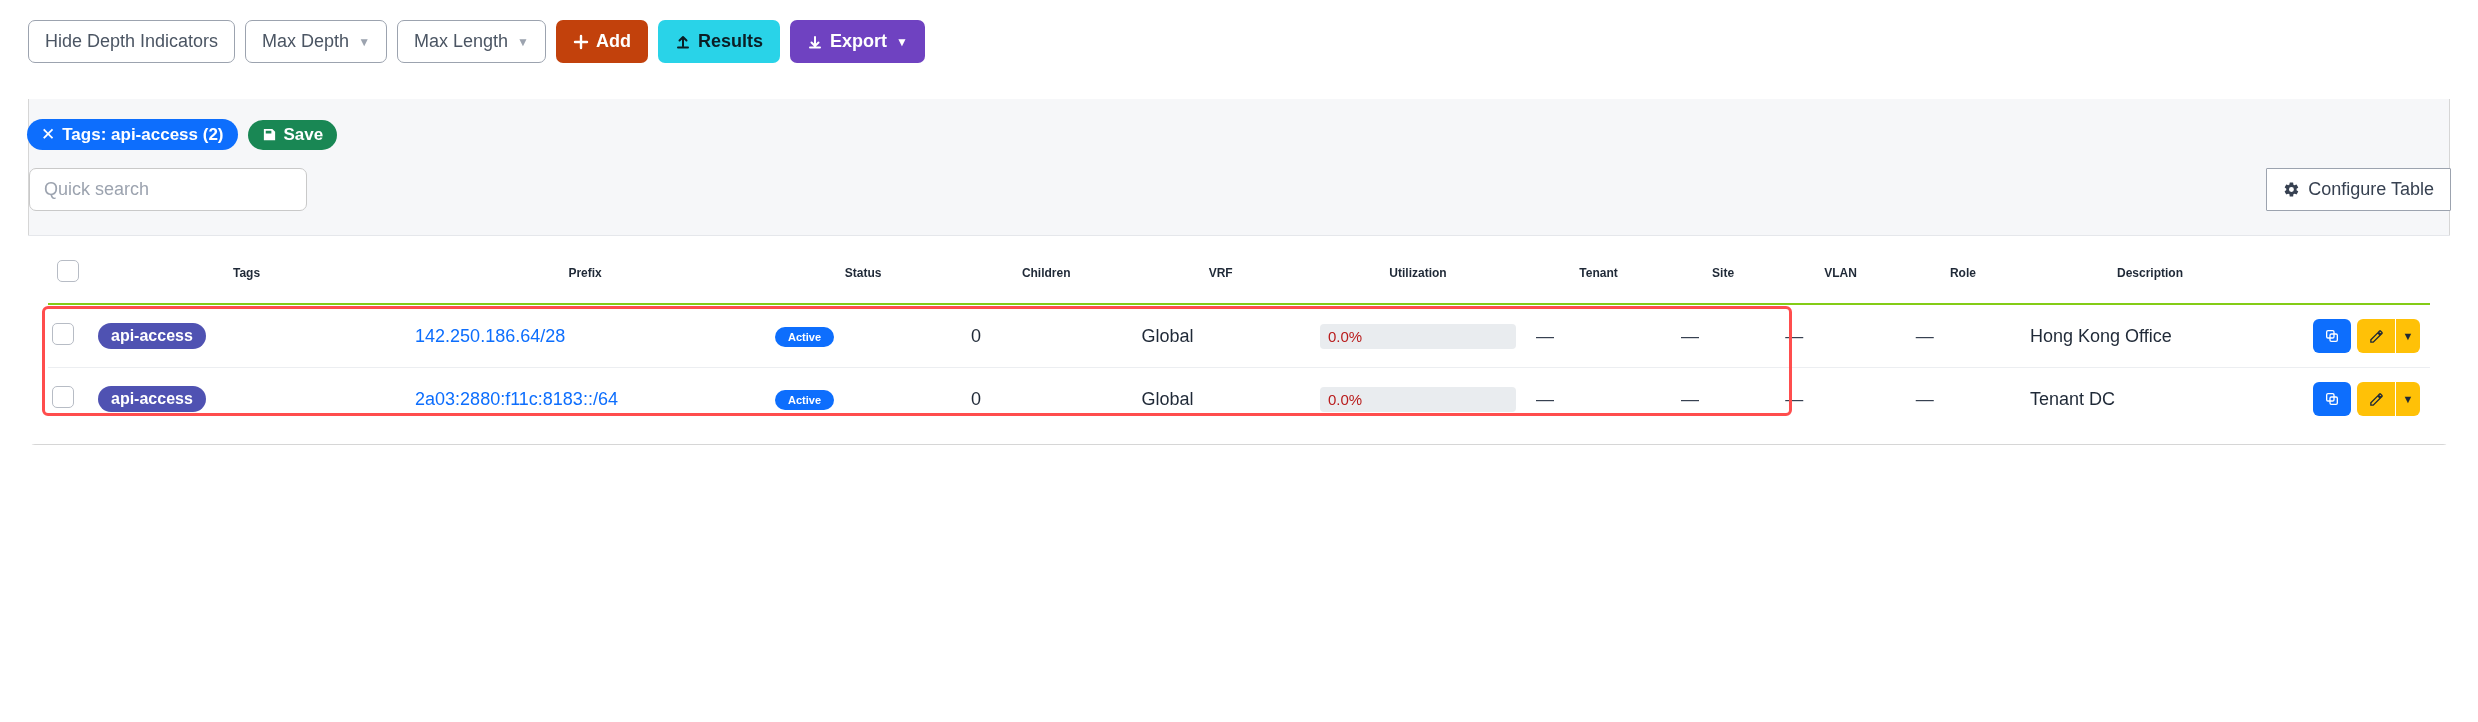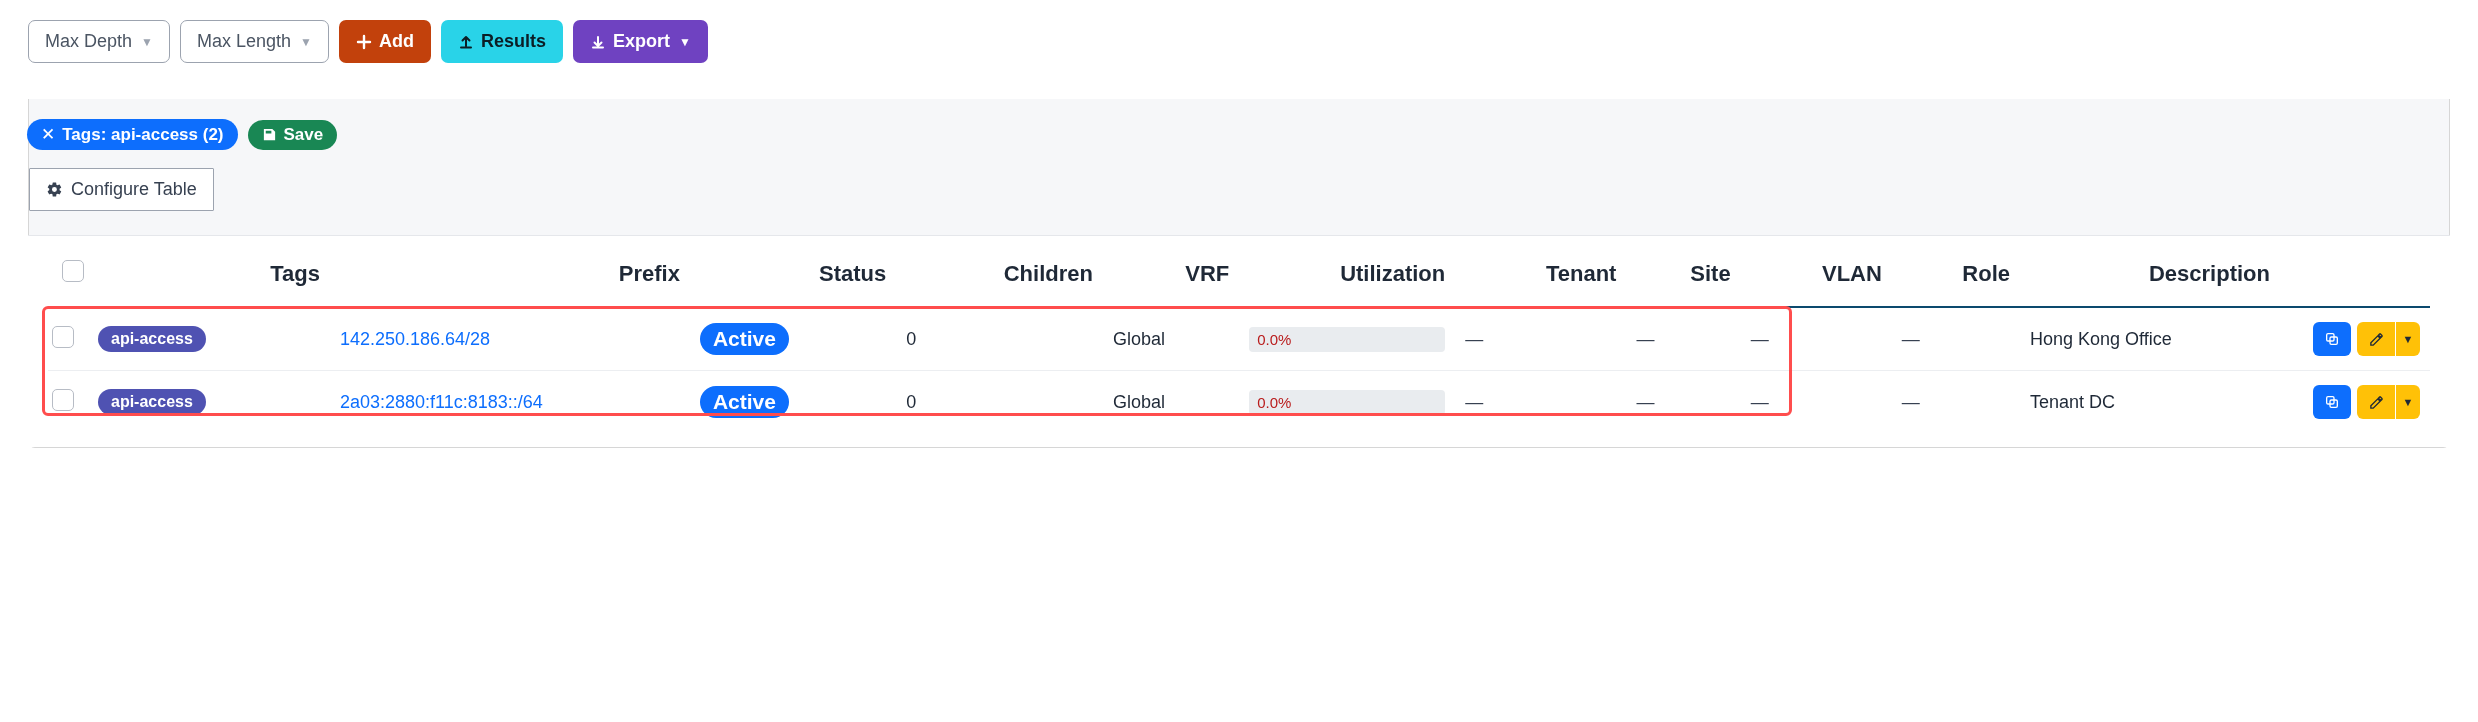--- a/index.html
+++ b/index.html
@@ -36,46 +36,49 @@
   .disk-icon svg { }
 
   .search-config-row { display: flex; justify-content: space-between; align-items: center; margin-bottom: 24px; }
   .quick-search { width: 278px; padding: 10px 14px; border: 1px solid #c9c9c9; border-radius: 7px; font-size: 18px; color: #6b7280; background: #fff; }
   .quick-search::placeholder { color: #9ca3af; }
   .configure-btn { border: 1px solid #9ca3af; border-radius: 1px; padding: 10px 16px; display: inline-flex; align-items: center; gap: 8px; font-size: 18px; color: #374151; background: #fff; cursor: pointer; margin-right: -2px;}
   .gear-icon svg { }
 
   .table-wrap { background: #fff; border-top: 1px solid #e5e7eb; padding: 0 20px 14px 20px; margin: 0 -1px; position: relative; }
   table { width: 100%; border-collapse: collapse; }
-  th { text-align: right; font-size: 22px; font-weight: 700; color: #1f2937; padding: 24px 10px 18px 10px; border-bottom: 2px solid #0c4a6e; white-space: nowrap; }
+  th { text-align: center; font-size: 12px; font-weight: 700; color: #1f2937; padding: 24px 10px 18px 10px; border-bottom: 2px solid #84cc16; white-space: nowrap; }
   th:first-child, td.cb-cell { width: 40px; padding-left: 4px; padding-right: 4px; }
   td { padding: 14px 10px; font-size: 18px; color: #1f2937; border-bottom: 1px solid #eceef1; vertical-align: middle; white-space: nowrap; }
   tr:last-child td { border-bottom: none; }
   .checkbox { width: 22px; height: 22px; border: 1.5px solid #b7bcc5; border-radius: 5px; background: #fff; cursor: pointer; display: inline-block; }
   .tag-chip { display: inline-flex; align-items: center; padding: 4px 13px; border-radius: 999px; background: #4f52b2; color: #fff; font-size: 16px; font-weight: 600; }
   .link { color: #0d6efd; text-decoration: none; }
-  .status-badge { display: inline-flex; align-items: center; padding: 4px 13px; border-radius: 999px; background: #0d6efd; color: #fff; font-size: 21px; font-weight: 600; }
+  .status-badge { display: inline-flex; align-items: center; padding: 4px 13px; border-radius: 999px; background: #0d6efd; color: #fff; font-size: 11px; font-weight: 600; }
   .util-bar { width: 196px; height: 25px; background: #e9ecef; border-radius: 4px; position: relative; }
   .util-text { position: absolute; left: 8px; top: 50%; transform: translateY(-50%); font-size: 15px; color: #b91c1c; }
   .dash { color: #374151; }
   .actions { display: flex; gap: 6px; justify-content: flex-end; }
   .icon-btn { display: inline-flex; align-items: center; justify-content: center; height: 34px; border-radius: 6px; cursor: pointer; border: none; }
   .icon-btn.copy { width: 38px; background: #0d6efd; color: #fff; }
   .icon-btn.edit { width: 38px; background: #ffc107; color: #1f2937; border-top-right-radius: 0; border-bottom-right-radius: 0; }
   .icon-btn.edit-drop { width: 24px; background: #ffc107; color: #1f2937; border-top-left-radius: 0; border-bottom-left-radius: 0; font-size: 11px; }
   .edit-group { display: inline-flex; gap: 1px; }
 
   .highlight-box { position: absolute; border: 3px solid #ff4d4d; border-radius: 6px; pointer-events: none; }
 </style>
 </head>
 <body>
 
 <div class="page">
   <div class="header-row">
     <div class="toolbar">
+      <button class="btn btn-outline">
+          <span>Hide Depth Indicators</span>
+        </button>
       <button class="btn btn-outline">
           <span>Max Depth</span>
           <span class="caret">▼</span>
         </button>
       <button class="btn btn-outline">
           <span>Max Length</span>
           <span class="caret">▼</span>
         </button>
       <button class="btn btn-green">
         <span class="plus-icon">
@@ -117,20 +120,21 @@
           <span class="disk-icon">
               <svg width="15" height="15" viewBox="0 0 16 16" fill="#fff">
                 <path d="M2 2h9l3 3v9H2V2zm2 2v3h6V4H4zm1 6h6v3H5v-3z"></path>
               </svg>
             </span>
           <span>Save</span>
         </span>
       </div>
 
       <div class="search-config-row">
+        <input class="quick-search" placeholder="Quick search" style="">
         <button class="configure-btn">
           <span class="gear-icon">
               <svg width="17" height="17" viewBox="0 0 24 24" fill="#374151">
                 <path d="M19.14,12.94a7.07,7.07,0,0,0,.05-.94,7.07,7.07,0,0,0-.05-.94l2.11-1.65a.5.5,0,0,0,.12-.64l-2-3.46a.5.5,0,0,0-.61-.22l-2.49,1a7,7,0,0,0-1.62-.94L14.4,2.5A.5.5,0,0,0,13.9,2H9.9a.5.5,0,0,0-.5.42L9.15,5.07a7,7,0,0,0-1.62.94l-2.49-1a.5.5,0,0,0-.61.22l-2,3.46a.5.5,0,0,0,.12.64L4.66,11a7.07,7.07,0,0,0-.05.94,7.07,7.07,0,0,0,.05.94L2.55,14.53a.5.5,0,0,0-.12.64l2,3.46a.5.5,0,0,0,.61.22l2.49-1a7,7,0,0,0,1.62.94l.25,2.65a.5.5,0,0,0,.5.42h4a.5.5,0,0,0,.5-.42l.25-2.65a7,7,0,0,0,1.62-.94l2.49,1a.5.5,0,0,0,.61-.22l2-3.46a.5.5,0,0,0-.12-.64ZM11.9,15.5A3.5,3.5,0,1,1,15.4,12,3.5,3.5,0,0,1,11.9,15.5Z"></path>
               </svg>
             </span>
           <span>Configure Table</span>
         </button>
       </div>
     </div>

